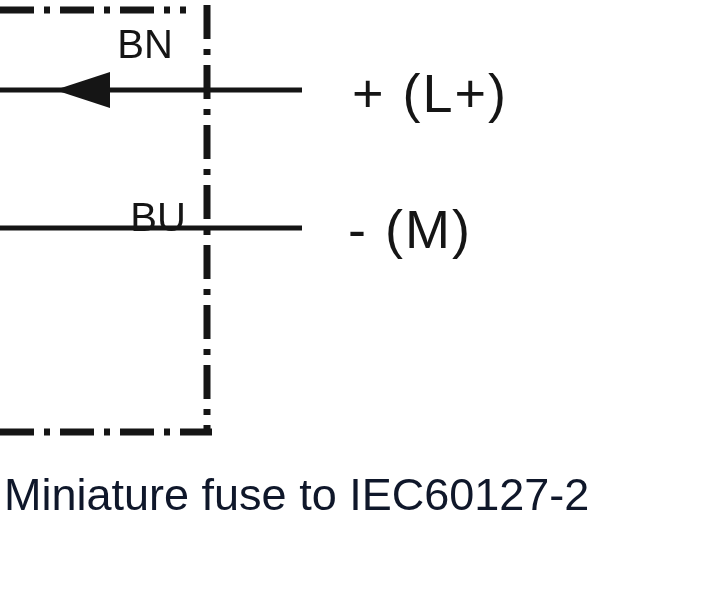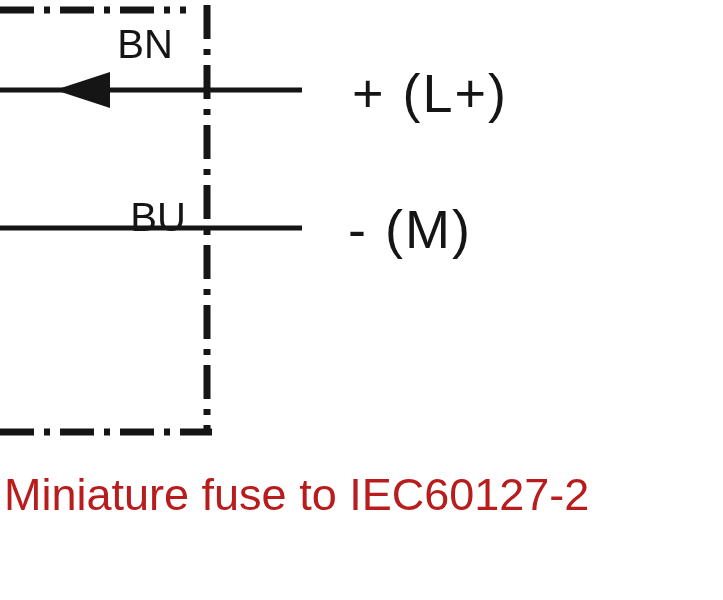--- a/index.html
+++ b/index.html
@@ -36,21 +36,21 @@
   .terminal-label {
     font-size: 54px;
     letter-spacing: 2px;
   }
   .note {
     position: absolute;
     left: 4px;
     top: 468px;
     font-size: 45px;
     line-height: 1.18;
-    color: #b91c1c;
+    color: #0f172a;
     white-space: nowrap;
   }
 </style>
 </head>
 <body>
 
 <div class="stage">
 
   <svg width="723" height="600" viewBox="0 0 723 600" fill="none" xmlns="http://www.w3.org/2000/svg">
 

